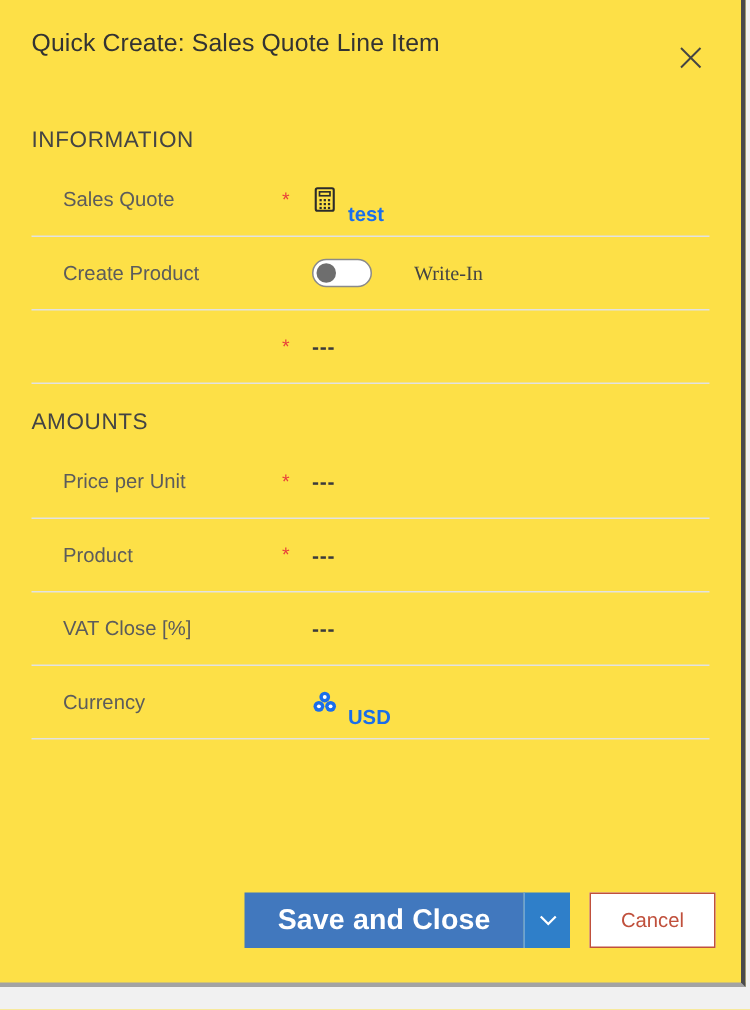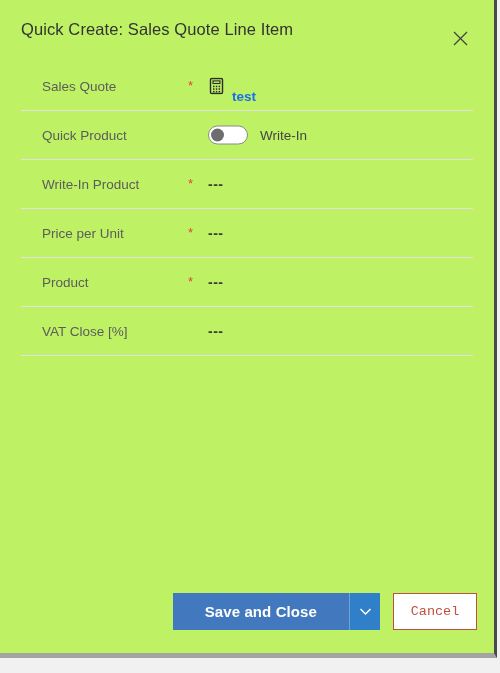--- a/index.html
+++ b/index.html
@@ -14,23 +14,23 @@
     -webkit-font-smoothing: antialiased;
     overflow: hidden;
   }
 
   .quick-create-panel {
     position: absolute;
     left: 0;
     top: 0;
     width: 497px;
     height: 658px;
-    background: #bef264;
+    background: #fde047;
     border-right: 3px solid #4a4a4a;
-    border-bottom: 5px solid #a3a3a3;
+    border-bottom: 3px solid #a3a3a3;
     box-sizing: border-box;
   }
 
   
   .panel-header {
     position: relative;
     height: 62px;
   }
   .panel-title {
     position: absolute;
@@ -124,21 +124,22 @@
     width: 17px;
     height: 17px;
     display: block;
     flex: none;
   }
 
   
   .toggle-wrap {
     display: flex;
     align-items: center;
-    gap: 12px;
+    gap: 28px;
+    font-family: Liberation Serif, serif;
   }
   .toggle-switch {
     width: 40px;
     height: 19px;
     border: 1px solid #8a8a8a;
     border-radius: 10px;
     background: #ffffff;
     position: relative;
     cursor: pointer;
     box-sizing: border-box;
@@ -176,24 +177,24 @@
     gap: 13px;
   }
   .split-button {
     display: flex;
     align-items: stretch;
     height: 37px;
   }
   .split-main {
     background: #4178be;
     color: #ffffff;
-    font-size: 15px;
+    font-size: 19px;
     font-weight: bold;
     border: none;
-    padding: 0 32px;
+    padding: 0 22px;
     cursor: pointer;
     font-family: "Liberation Sans", sans-serif;
     letter-spacing: 0.1px;
   }
   .split-arrow {
     background: #2f7fc9;
     border: none;
     border-left: 1px solid #6da3d6;
     width: 31px;
     cursor: pointer;
@@ -202,41 +203,42 @@
     justify-content: center;
   }
   .cancel-button {
     height: 37px;
     min-width: 84px;
     background: #ffffff;
     border: 1px solid #c0503c;
     color: #c0503c;
     font-size: 13.5px;
     cursor: pointer;
-    font-family: Liberation Mono, monospace;
+    font-family: Liberation Sans, sans-serif;
     padding: 0 8px;
   }
 </style>
 </head>
 <body>
 
 <div class="quick-create-panel">
 
   <div class="panel-header">
     <div class="panel-title">Quick Create: Sales Quote Line Item</div>
     <div class="close-button">
       <svg width="15" height="15" viewBox="0 0 15 15" aria-hidden="true">
         <line x1="1" y1="1" x2="14" y2="14" stroke="#444444" stroke-width="1.3"></line>
         <line x1="14" y1="1" x2="1" y2="14" stroke="#444444" stroke-width="1.3"></line>
       </svg>
     </div>
   </div>
 
   <div class="form-body">
 
+    <div class="section-header information">INFORMATION</div>
 
     <div class="field-row">
       <span class="field-label">Sales Quote</span>
       <span class="required-mark">*</span>
       <span class="field-value">
         <span class="entity-icon">
           <svg width="17" height="17" viewBox="0 0 17 17" aria-hidden="true">
             <rect x="2.5" y="1" width="12" height="15" rx="1.2" fill="none" stroke="#2b2b2b" stroke-width="1.4"></rect>
             <rect x="5" y="3.4" width="7" height="2.6" fill="none" stroke="#2b2b2b" stroke-width="1.1"></rect>
             <g fill="#2b2b2b">
@@ -250,39 +252,39 @@
               <rect x="7.8" y="13.4" width="1.5" height="1.5"></rect>
               <rect x="10.6" y="13.4" width="1.5" height="1.5"></rect>
             </g>
           </svg>
         </span>
         <span class="value-link">test</span>
       </span>
     </div>
 
     <div class="field-row">
-      <span class="field-label">Quick Product</span>
+      <span class="field-label">Create Product</span>
       <span class="field-value">
         <span class="toggle-wrap">
           <span class="toggle-switch">
             <span class="toggle-knob"></span>
           </span>
           <span class="toggle-label">Write-In</span>
         </span>
       </span>
     </div>
 
     <div class="field-row">
-      <span class="field-label">Write-In Product</span>
       <span class="required-mark">*</span>
       <span class="field-value">
         <span class="value-empty">---</span>
       </span>
     </div>
 
+    <div class="section-header amounts">AMOUNTS</div>
 
     <div class="field-row">
       <span class="field-label">Price per Unit</span>
       <span class="required-mark">*</span>
       <span class="field-value">
         <span class="value-empty">---</span>
       </span>
     </div>
 
     <div class="field-row">
@@ -293,20 +295,36 @@
       </span>
     </div>
 
     <div class="field-row">
       <span class="field-label">VAT Close [%]</span>
       <span class="field-value">
         <span class="value-empty">---</span>
       </span>
     </div>
 
+    <div class="field-row">
+      <span class="field-label">Currency</span>
+      <span class="field-value">
+        <span class="entity-icon">
+          <svg width="17" height="17" viewBox="0 0 17 17" aria-hidden="true">
+            <circle cx="8.5" cy="5.2" r="3.6" fill="#1a6eeb"></circle>
+            <circle cx="4.6" cy="11.4" r="3.6" fill="#1a6eeb"></circle>
+            <circle cx="12.4" cy="11.4" r="3.6" fill="#1a6eeb"></circle>
+            <circle cx="8.5" cy="5.2" r="1.3" fill="#ffffff"></circle>
+            <circle cx="4.6" cy="11.4" r="1.3" fill="#ffffff"></circle>
+            <circle cx="12.4" cy="11.4" r="1.3" fill="#ffffff"></circle>
+          </svg>
+        </span>
+        <span class="value-link">USD</span>
+      </span>
+    </div>
 
   </div>
 
   <div class="panel-footer">
     <div class="footer-buttons">
       <div class="split-button">
         <button class="split-main">Save and Close</button>
         <button class="split-arrow">
           <span>
             <svg width="13" height="9" viewBox="0 0 13 9" aria-hidden="true">

